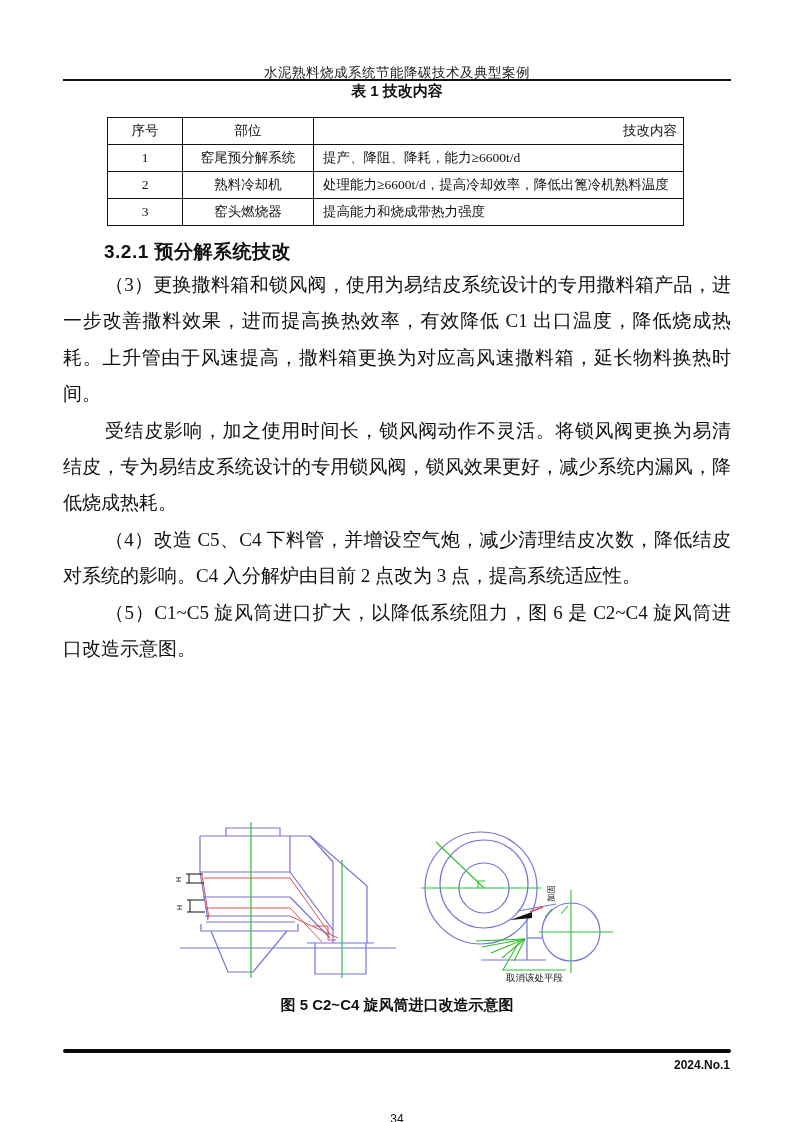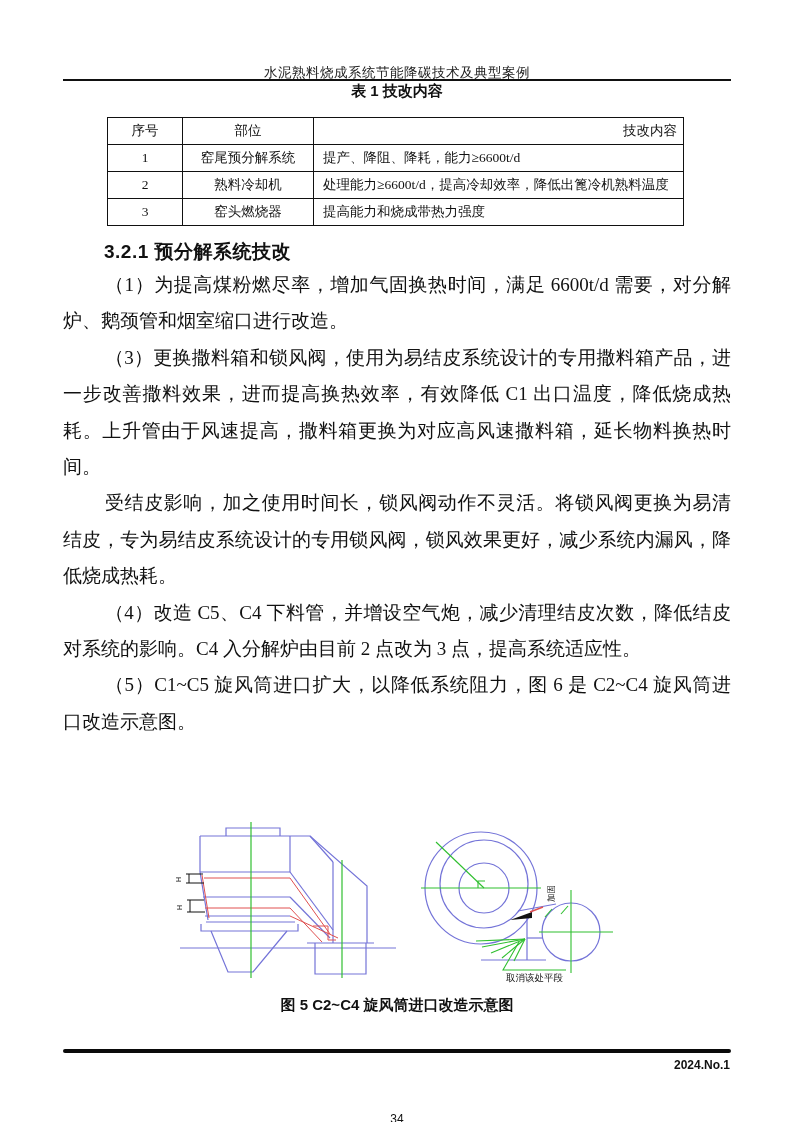--- a/index.html
+++ b/index.html
@@ -105,21 +105,20 @@
         <td class="c-idx">3</td>
         <td class="c-part">窑头燃烧器</td>
         <td class="c-desc">提高能力和烧成带热力强度</td>
       </tr>
     </tbody>
   </table>
 
   <div class="section-heading">3.2.1 预分解系统技改</div>
 
   <div class="body-text">
-    <p>（1）为提高煤粉燃尽率，增加气固换热时间，满足 6600t/d 需要，对分解炉、鹅颈管和烟室缩口进行改造。</p>
     <p>（3）更换撒料箱和锁风阀，使用为易结皮系统设计的专用撒料箱产品，进一步改善撒料效果，进而提高换热效率，有效降低 C1 出口温度，降低烧成热耗。上升管由于风速提高，撒料箱更换为对应高风速撒料箱，延长物料换热时间。</p>
     <p>受结皮影响，加之使用时间长，锁风阀动作不灵活。将锁风阀更换为易清结皮，专为易结皮系统设计的专用锁风阀，锁风效果更好，减少系统内漏风，降低烧成热耗。</p>
     <p>（4）改造 C5、C4 下料管，并增设空气炮，减少清理结皮次数，降低结皮对系统的影响。C4 入分解炉由目前 2 点改为 3 点，提高系统适应性。</p>
     <p>（5）C1~C5 旋风筒进口扩大，以降低系统阻力，图 6 是 C2~C4 旋风筒进口改造示意图。</p>
   </div>
 
   <div class="figure-wrap">
 
     <svg width="230" height="172" viewBox="0 0 230 172">
       <g stroke="#7474d8" stroke-width="1.2" fill="none">

